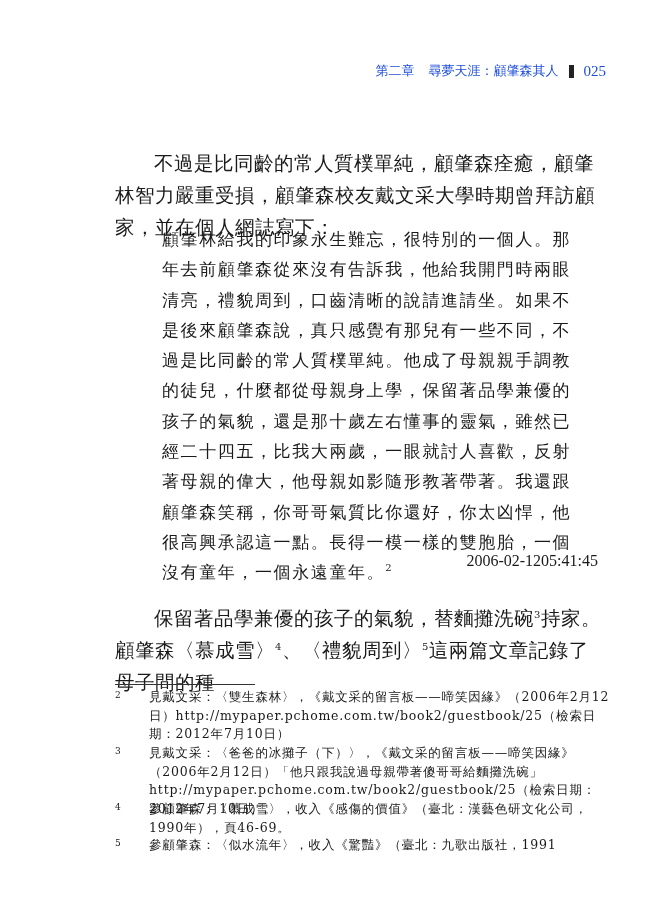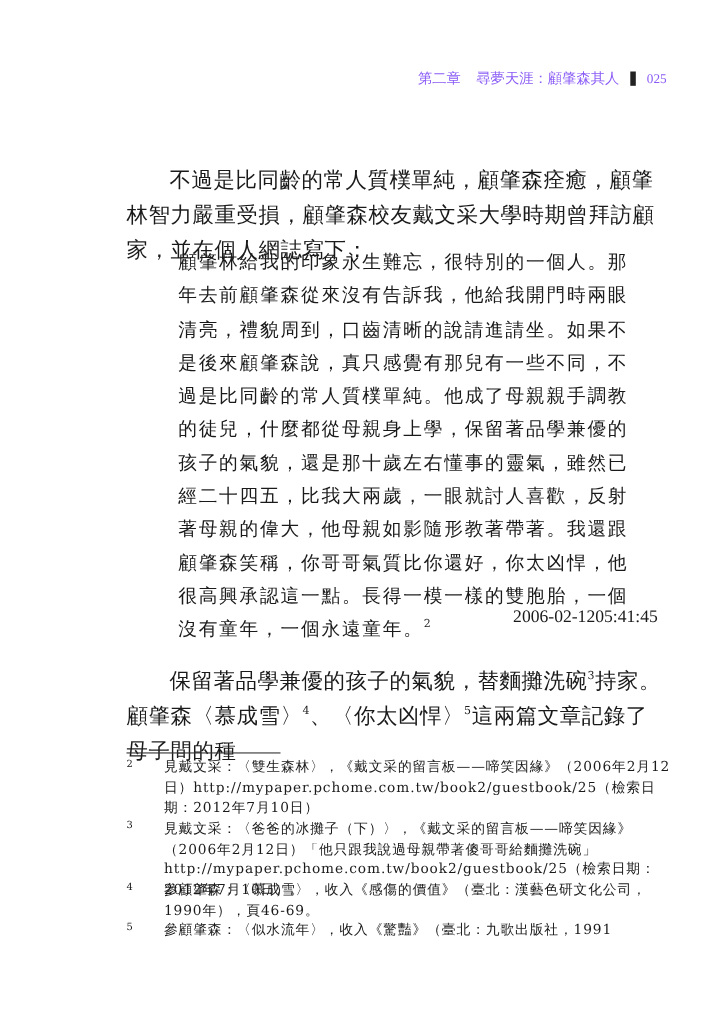--- a/index.html
+++ b/index.html
@@ -1,20 +1,20 @@
 <!DOCTYPE html>
 <html><head>
 <meta charset="utf-8">
 <style>
   html, body { margin: 0; padding: 0; background: #ffffff; }
   body { width: 650px; height: 922px; position: relative; overflow: hidden; color: #1a1a1a; font-family: "DejaVu Serif", "Liberation Serif", serif; }
-  .running-head { position: absolute; top: 62px; right: 44px; font-size: 13px; color: #8b5cf6; white-space: nowrap; display: flex; align-items: center; }
+  .running-head { position: absolute; top: 62px; right: 44px; font-size: 13px; color: #1d4ed8; white-space: nowrap; display: flex; align-items: center; }
   .running-head .chap { margin-right: 14px; }
   .running-head .bar { display: inline-block; width: 5px; height: 13px; background: #222; margin: 0 10px 0 10px; }
-  .running-head .pno { font-family: "Liberation Serif", serif; font-size: 12px; }
+  .running-head .pno { font-family: "Liberation Serif", serif; font-size: 15px; }
   .body-para { position: absolute; left: 115px; width: 490px; font-size: 19.5px; line-height: 32px; letter-spacing: 0.5px; }
   .p1 { top: 148px; text-indent: 2em; }
   .quote { position: absolute; left: 162px; width: 425px; font-size: 17px; line-height: 30.3px; letter-spacing: 1.6px; font-family: "DejaVu Serif", serif; }
   .quote sup, .body-para sup { font-size: 10px; vertical-align: super; line-height: 0; }
   .date { position: absolute; top: 552px; right: 52px; font-size: 16px; font-family: "Liberation Serif", serif; text-align: center; }
   .p2 { top: 603px; text-indent: 2em; }
   .rule { position: absolute; left: 115px; top: 684px; width: 140px; height: 1px; background: #333; }
   .fn { position: absolute; left: 115px; width: 500px; font-size: 12.5px; line-height: 18.5px; letter-spacing: 0.8px; }
   .fn .num { position: absolute; left: 0; top: -2px; font-size: 9px; }
   .fn .txt { display: block; margin-left: 34px; }
@@ -32,21 +32,21 @@
 
 <div class="body-para p1">不過是比同齡的常人質樸單純，顧肇森痊癒，顧肇林智力嚴重受損，顧肇森校友戴文采大學時期曾拜訪顧家，並在個人網誌寫下：</div>
 
 <div class="quote" style="top:224px;">
   <span>顧肇林給我的印象永生難忘，很特別的一個人。那年去前顧肇森從來沒有告訴我，他給我開門時兩眼清亮，禮貌周到，口齒清晰的說請進請坐。如果不是後來顧肇森說，真只感覺有那兒有一些不同，不過是比同齡的常人質樸單純。他成了母親親手調教的徒兒，什麼都從母親身上學，保留著品學兼優的孩子的氣貌，還是那十歲左右懂事的靈氣，雖然已經二十四五，比我大兩歲，一眼就討人喜歡，反射著母親的偉大，他母親如影隨形教著帶著。我還跟顧肇森笑稱，你哥哥氣質比你還好，你太凶悍，他很高興承認這一點。長得一模一樣的雙胞胎，一個沒有童年，一個永遠童年。</span><sup>2</sup>
 </div>
 
 <div class="date">2006-02-1205:41:45</div>
 
 <div class="body-para p2">
-  <span>保留著品學兼優的孩子的氣貌，替麵攤洗碗</span><sup>3</sup><span>持家。顧肇森〈慕成雪〉</span><sup>4</sup><span>、〈你太凶悍〉</span><sup>5</sup><span>這兩篇文章記錄了母子間的種</span>
+  <span>保留著品學兼優的孩子的氣貌，替麵攤洗碗</span><sup>3</sup><span>持家。顧肇森〈慕成雪〉</span><sup>4</sup><span>、〈禮貌周到〉</span><sup>5</sup><span>這兩篇文章記錄了母子間的種</span>
 </div>
 
 <div class="rule"></div>
 
 <div class="fn fn2">
   <span class="num">2</span>
   <span class="txt">見戴文采：〈雙生森林〉，《戴文采的留言板——啼笑因緣》（2006年2月12日）http://mypaper.pchome.com.tw/book2/guestbook/25（檢索日期：2012年7月10日）</span>
 </div>
 <div class="fn fn3">
   <span class="num">3</span>

